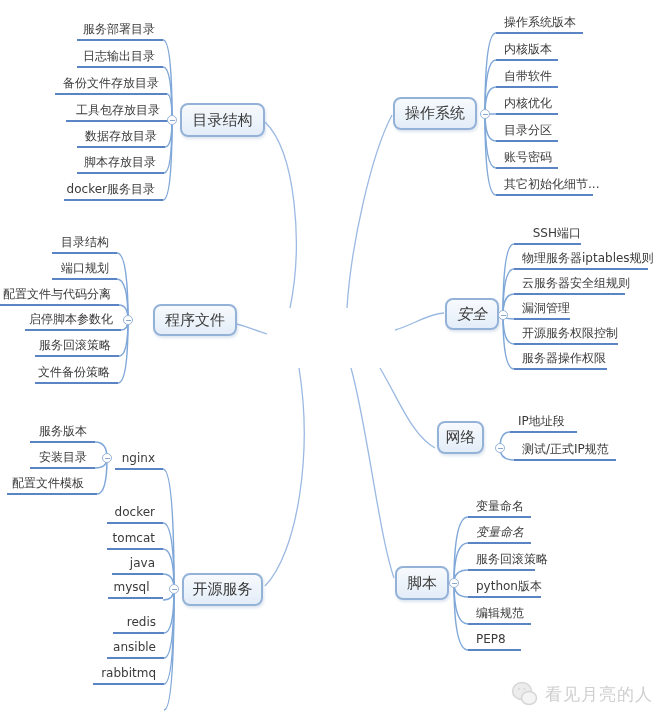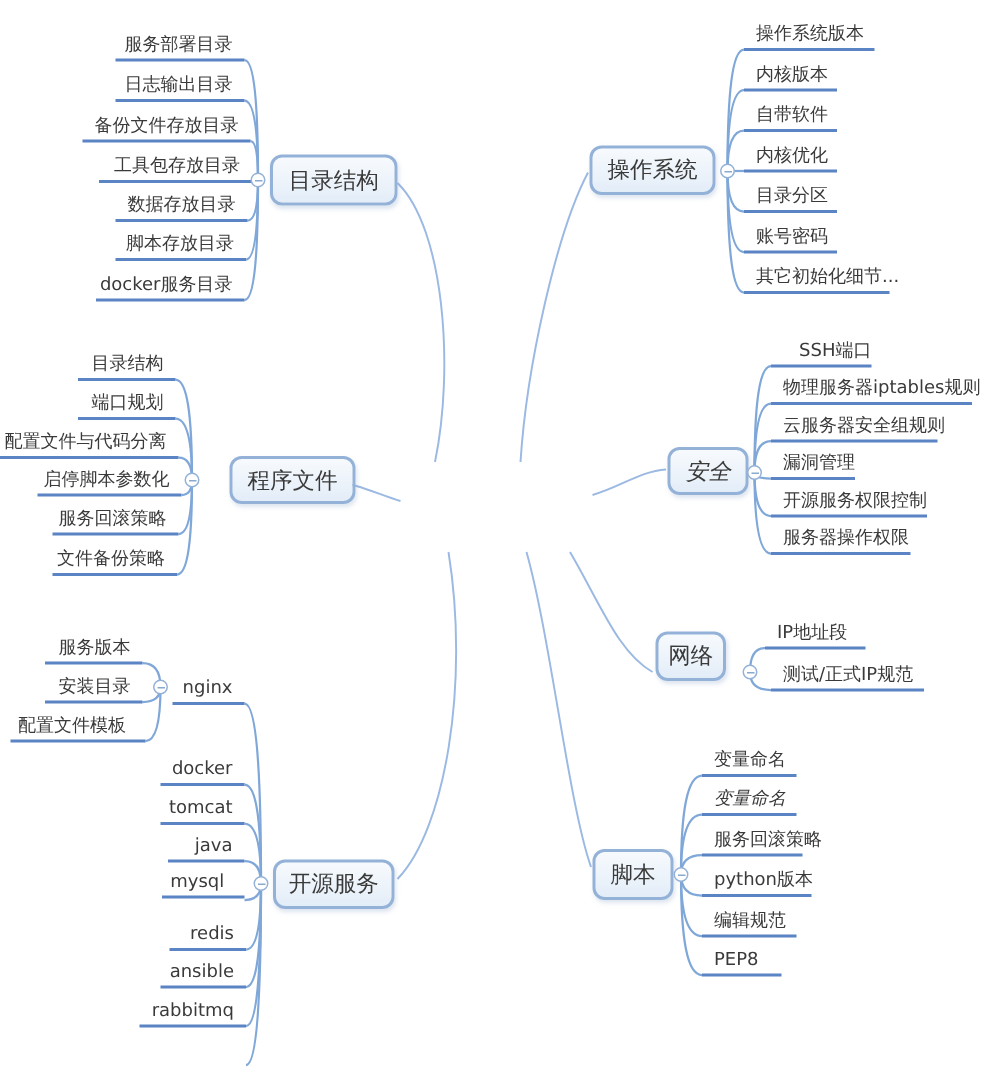--- a/index.html
+++ b/index.html
@@ -143,13 +143,22 @@
       <div class="leaf R" style="left: 468px; top: 578px; width: 73px;">python版本</div>
       <div class="leaf R" style="left: 468px; top: 605px; width: 63px;">编辑规范</div>
       <div class="leaf R" style="left: 468px; top: 631px; width: 53px;">PEP8</div>
       <div class="bnode" style="left: 395px; top: 566px; width: 54px; height: 34px;">脚本</div>
       <div class="collapse" style="left: 449px; top: 578px;"></div>
       <div class="leaf L" style="left: 30px; top: 423px; width: 65px;">服务版本</div>
       <div class="leaf L" style="left: 30px; top: 449px; width: 65px;">安装目录</div>
       <div class="leaf L" style="left: 7px; top: 475px; width: 90px; text-align: center;">配置文件模板</div>
       <div class="collapse" style="left: 102px; top: 453px;"></div>
     </div>
+  <div class="watermark">
+    <svg class="wm-icon" width="30" height="28" viewBox="0 0 30 28">
+      <ellipse cx="12" cy="11" rx="9.5" ry="8.5" fill="#ececec" stroke="#d6d6d6" stroke-width="1.5"></ellipse>
+      <ellipse cx="19" cy="18" rx="7.5" ry="6.5" fill="#f4f4f4" stroke="#d6d6d6" stroke-width="1.5"></ellipse>
+      <circle cx="9" cy="9" r="1.2" fill="#dddddd"></circle>
+      <circle cx="14.5" cy="9" r="1.2" fill="#dddddd"></circle>
+    </svg>
+    <span>看见月亮的人</span>
+  </div>
 </div>
 
 </body></html>

